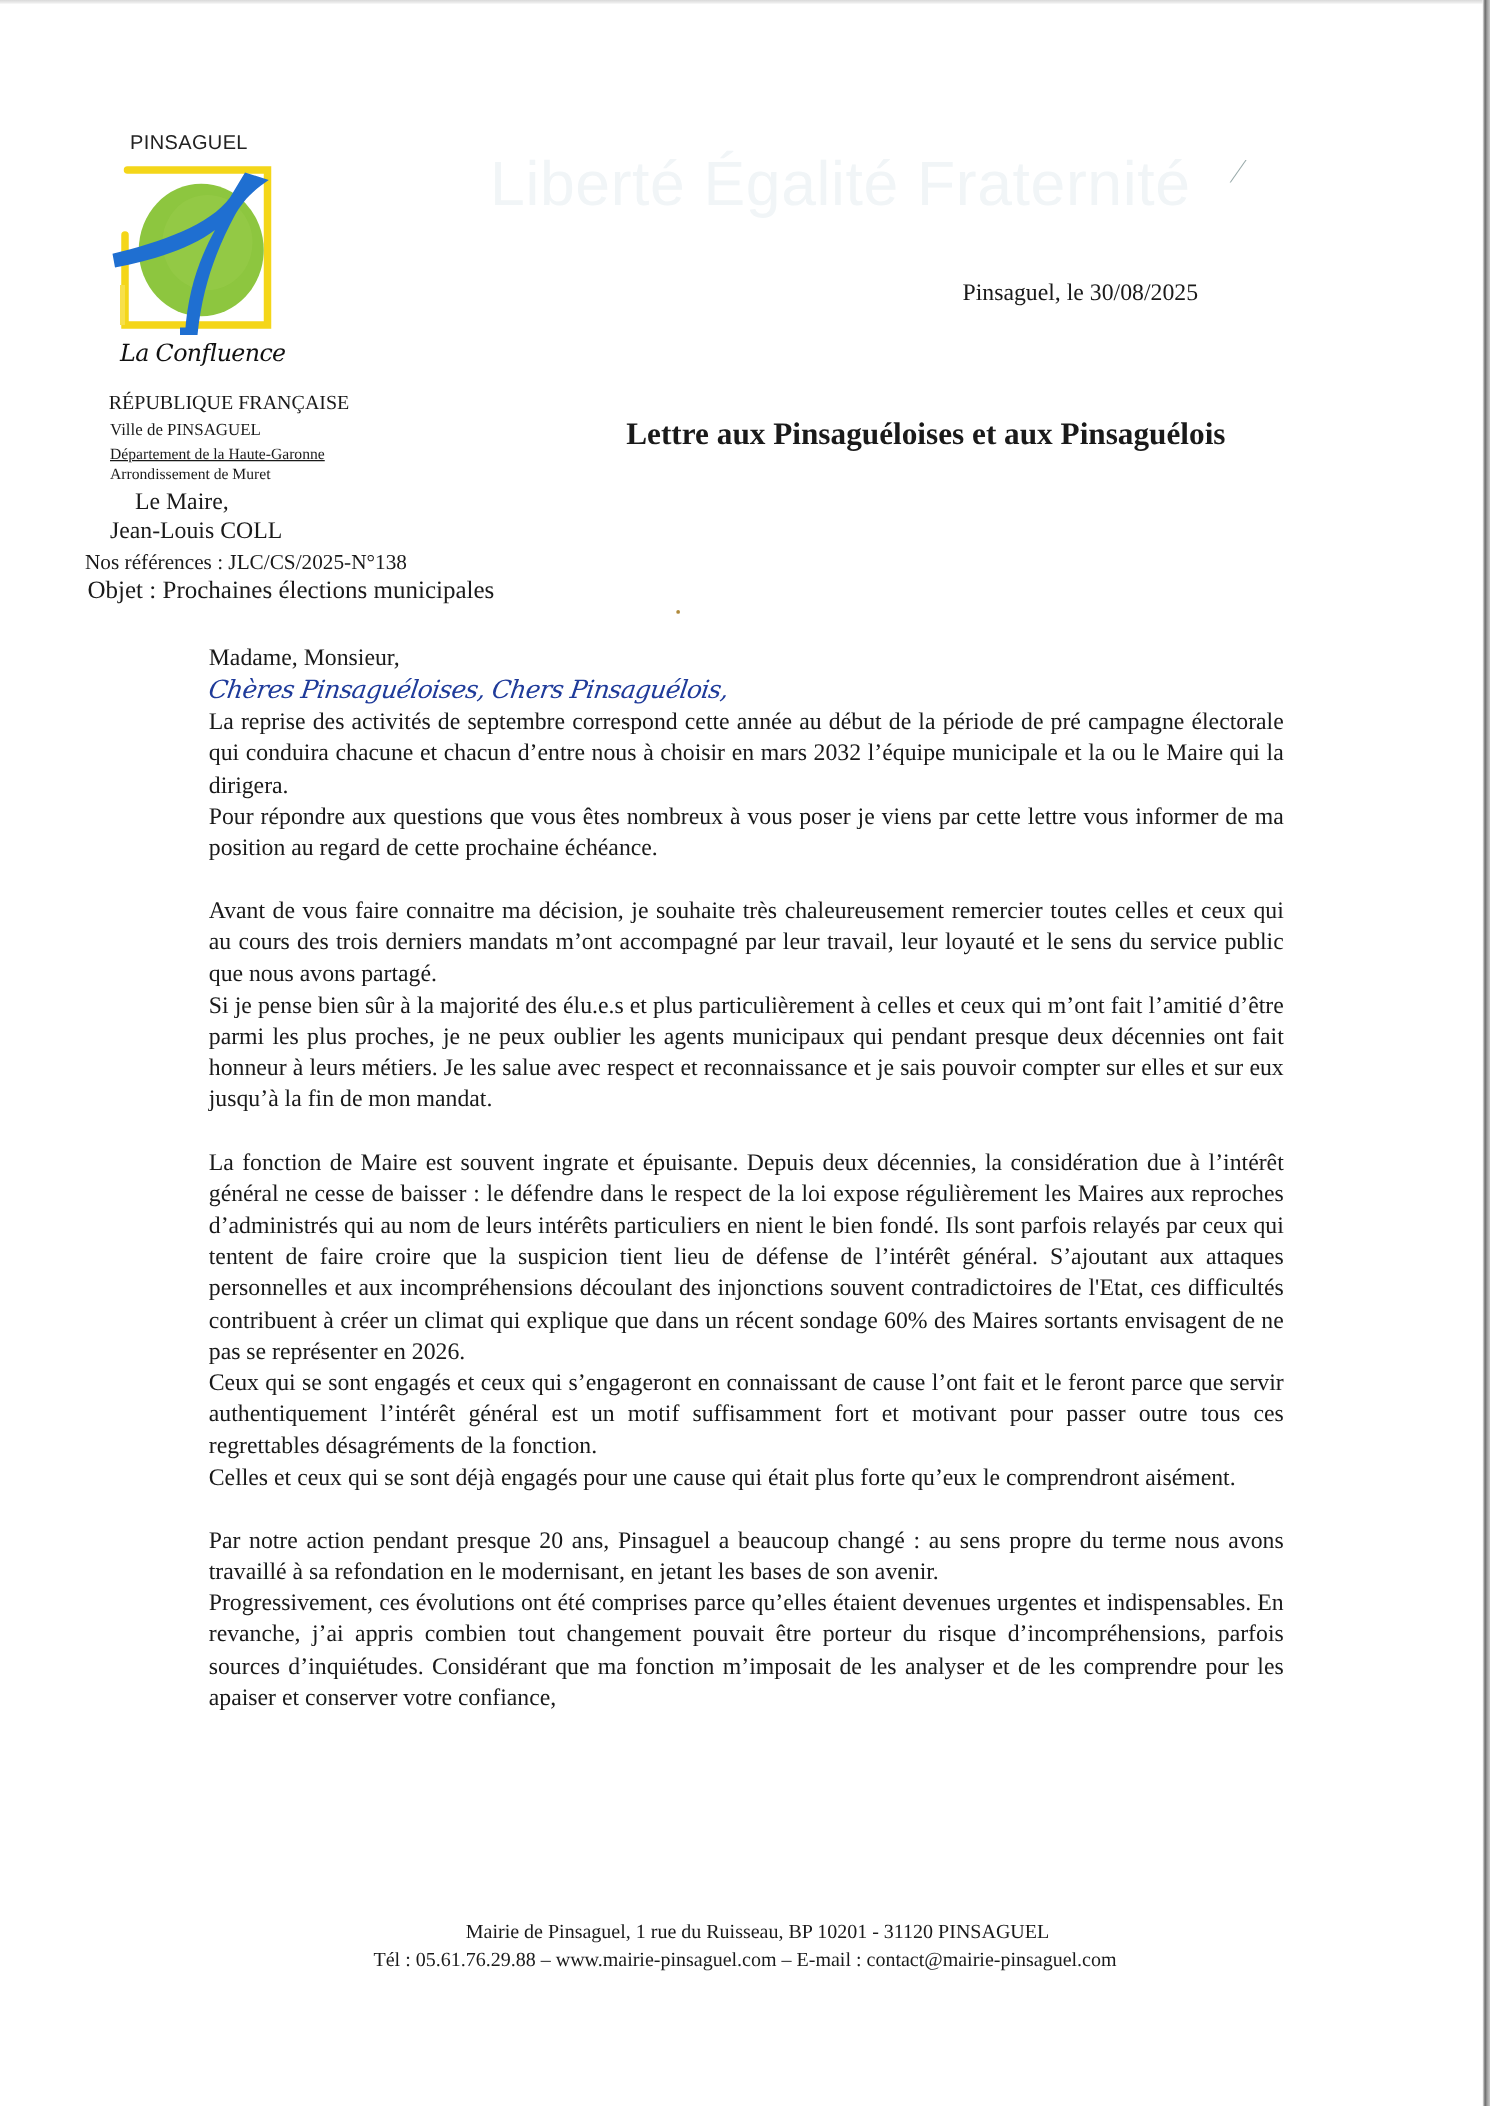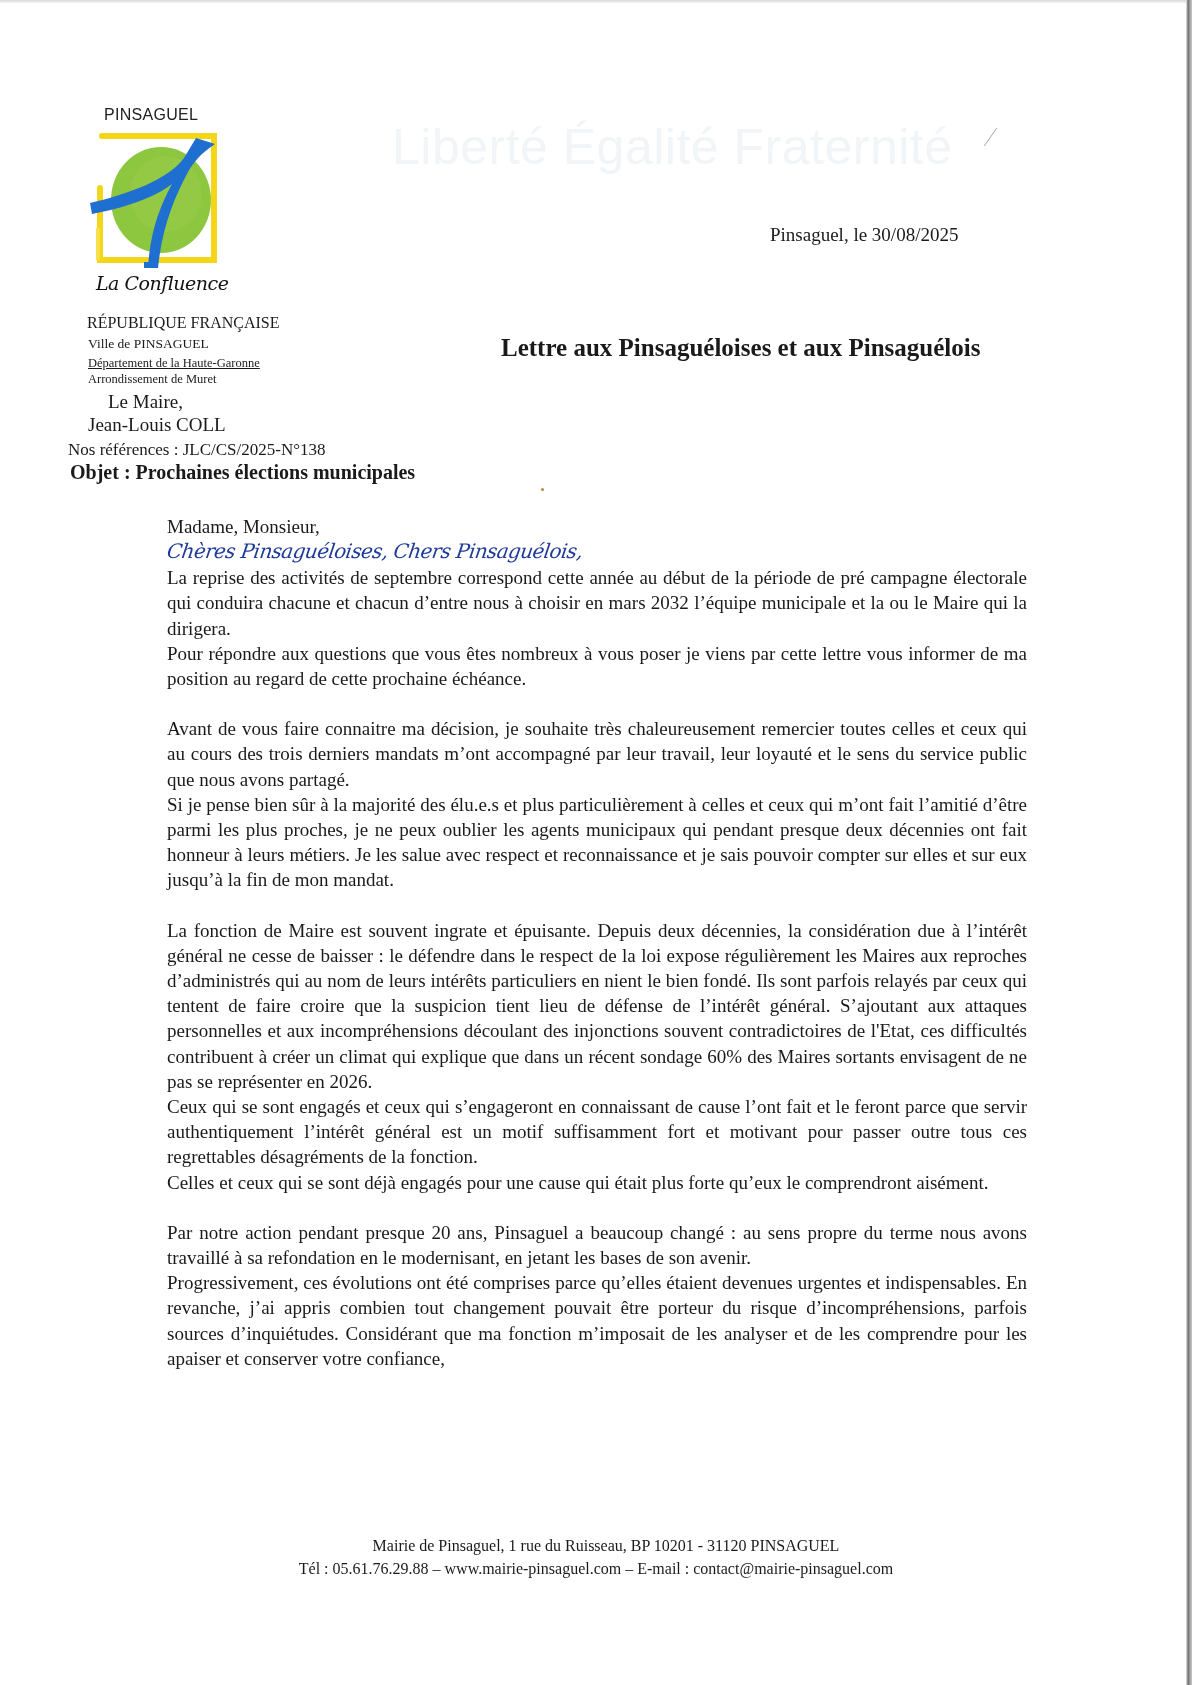--- a/index.html
+++ b/index.html
@@ -91,21 +91,21 @@
       position: absolute;
       white-space: nowrap;
     }
     .lh-republic { left: 87px; top: 314px; font-size: 16px; }
     .lh-ville { left: 88px; top: 336px; font-size: 13.5px; text-align: right; }
     .lh-dept { left: 88px; top: 356px; font-size: 12.5px; text-decoration: underline; }
     .lh-arr { left: 88px; top: 372px; font-size: 12.5px; }
     .lh-maire { left: 88px; top: 391px; font-size: 19px; margin-left: 20px; }
     .lh-name { left: 88px; top: 414px; font-size: 19px; }
     .lh-ref { left: 68px; top: 440px; font-size: 17px; }
-    .lh-objet { left: 70px; top: 461px; font-size: 20px; font-weight: bold; }
+    .lh-objet { left: 70px; top: 461px; font-size: 20px; font-weight: normal; }
 
     .letter-title {
       position: absolute;
       left: 453px; top: 334px;
       font-size: 25px;
       font-weight: bold;
       white-space: nowrap;
       margin-left: 48px;
     }
     .speck {

